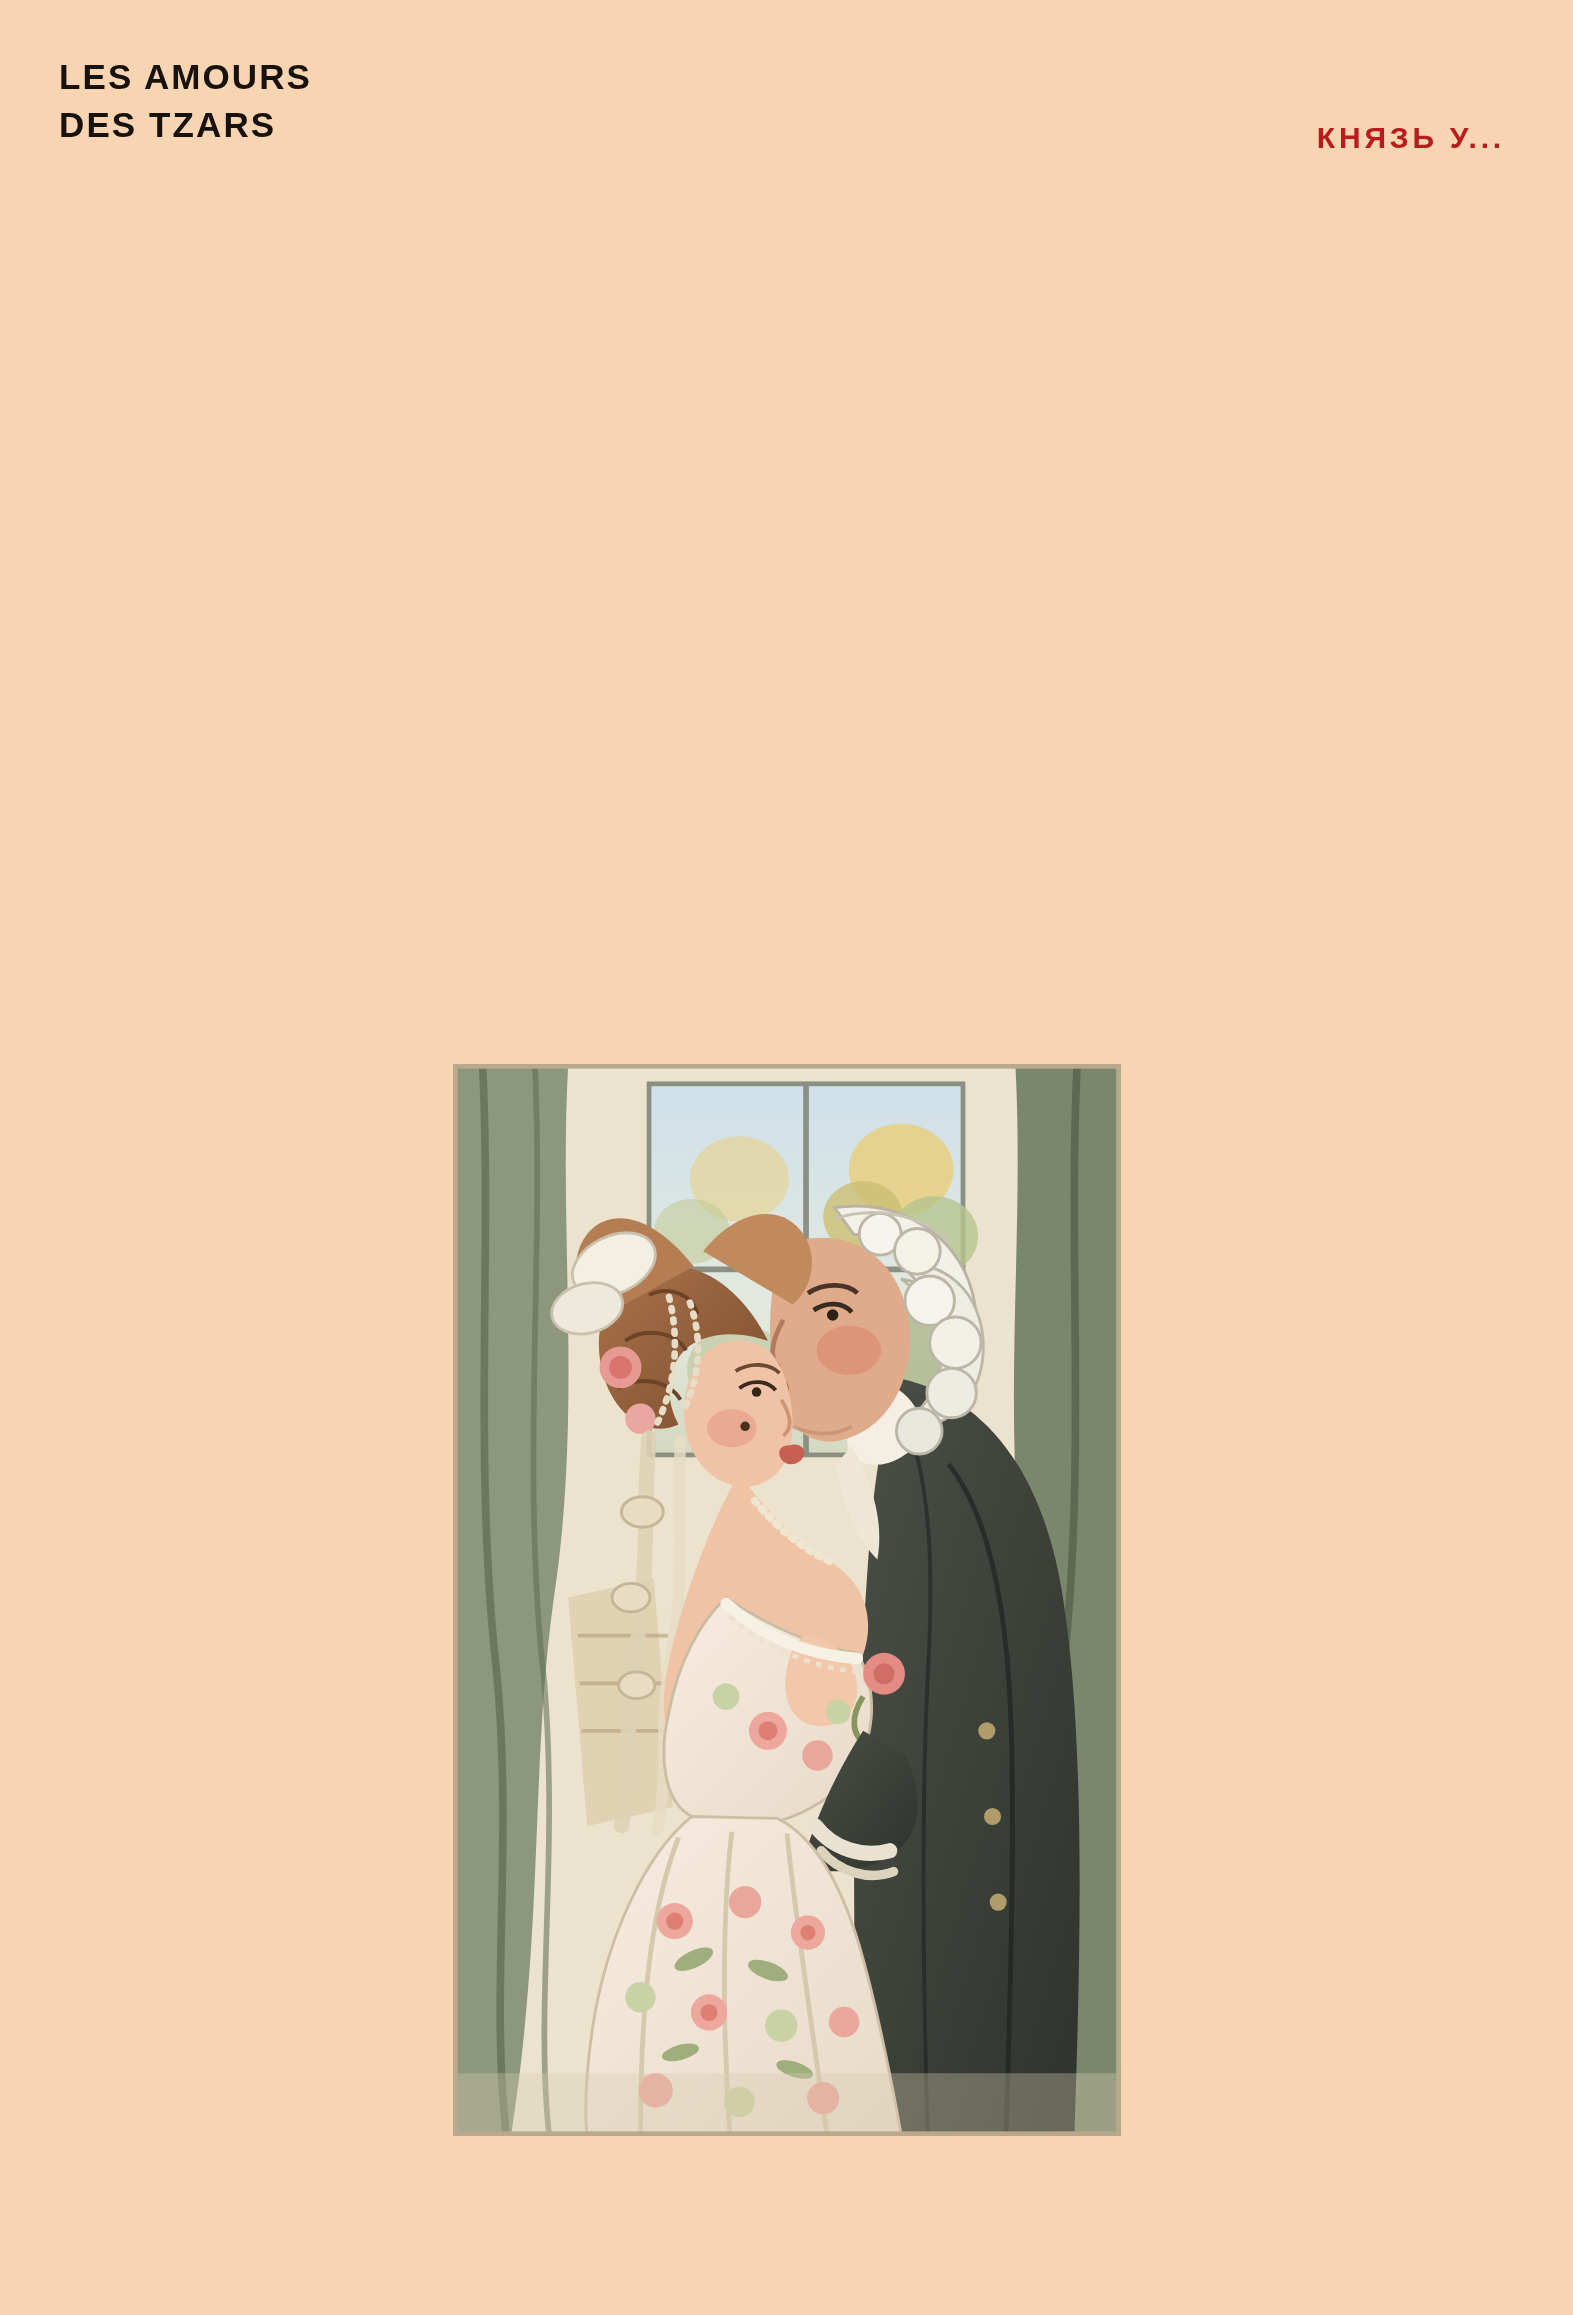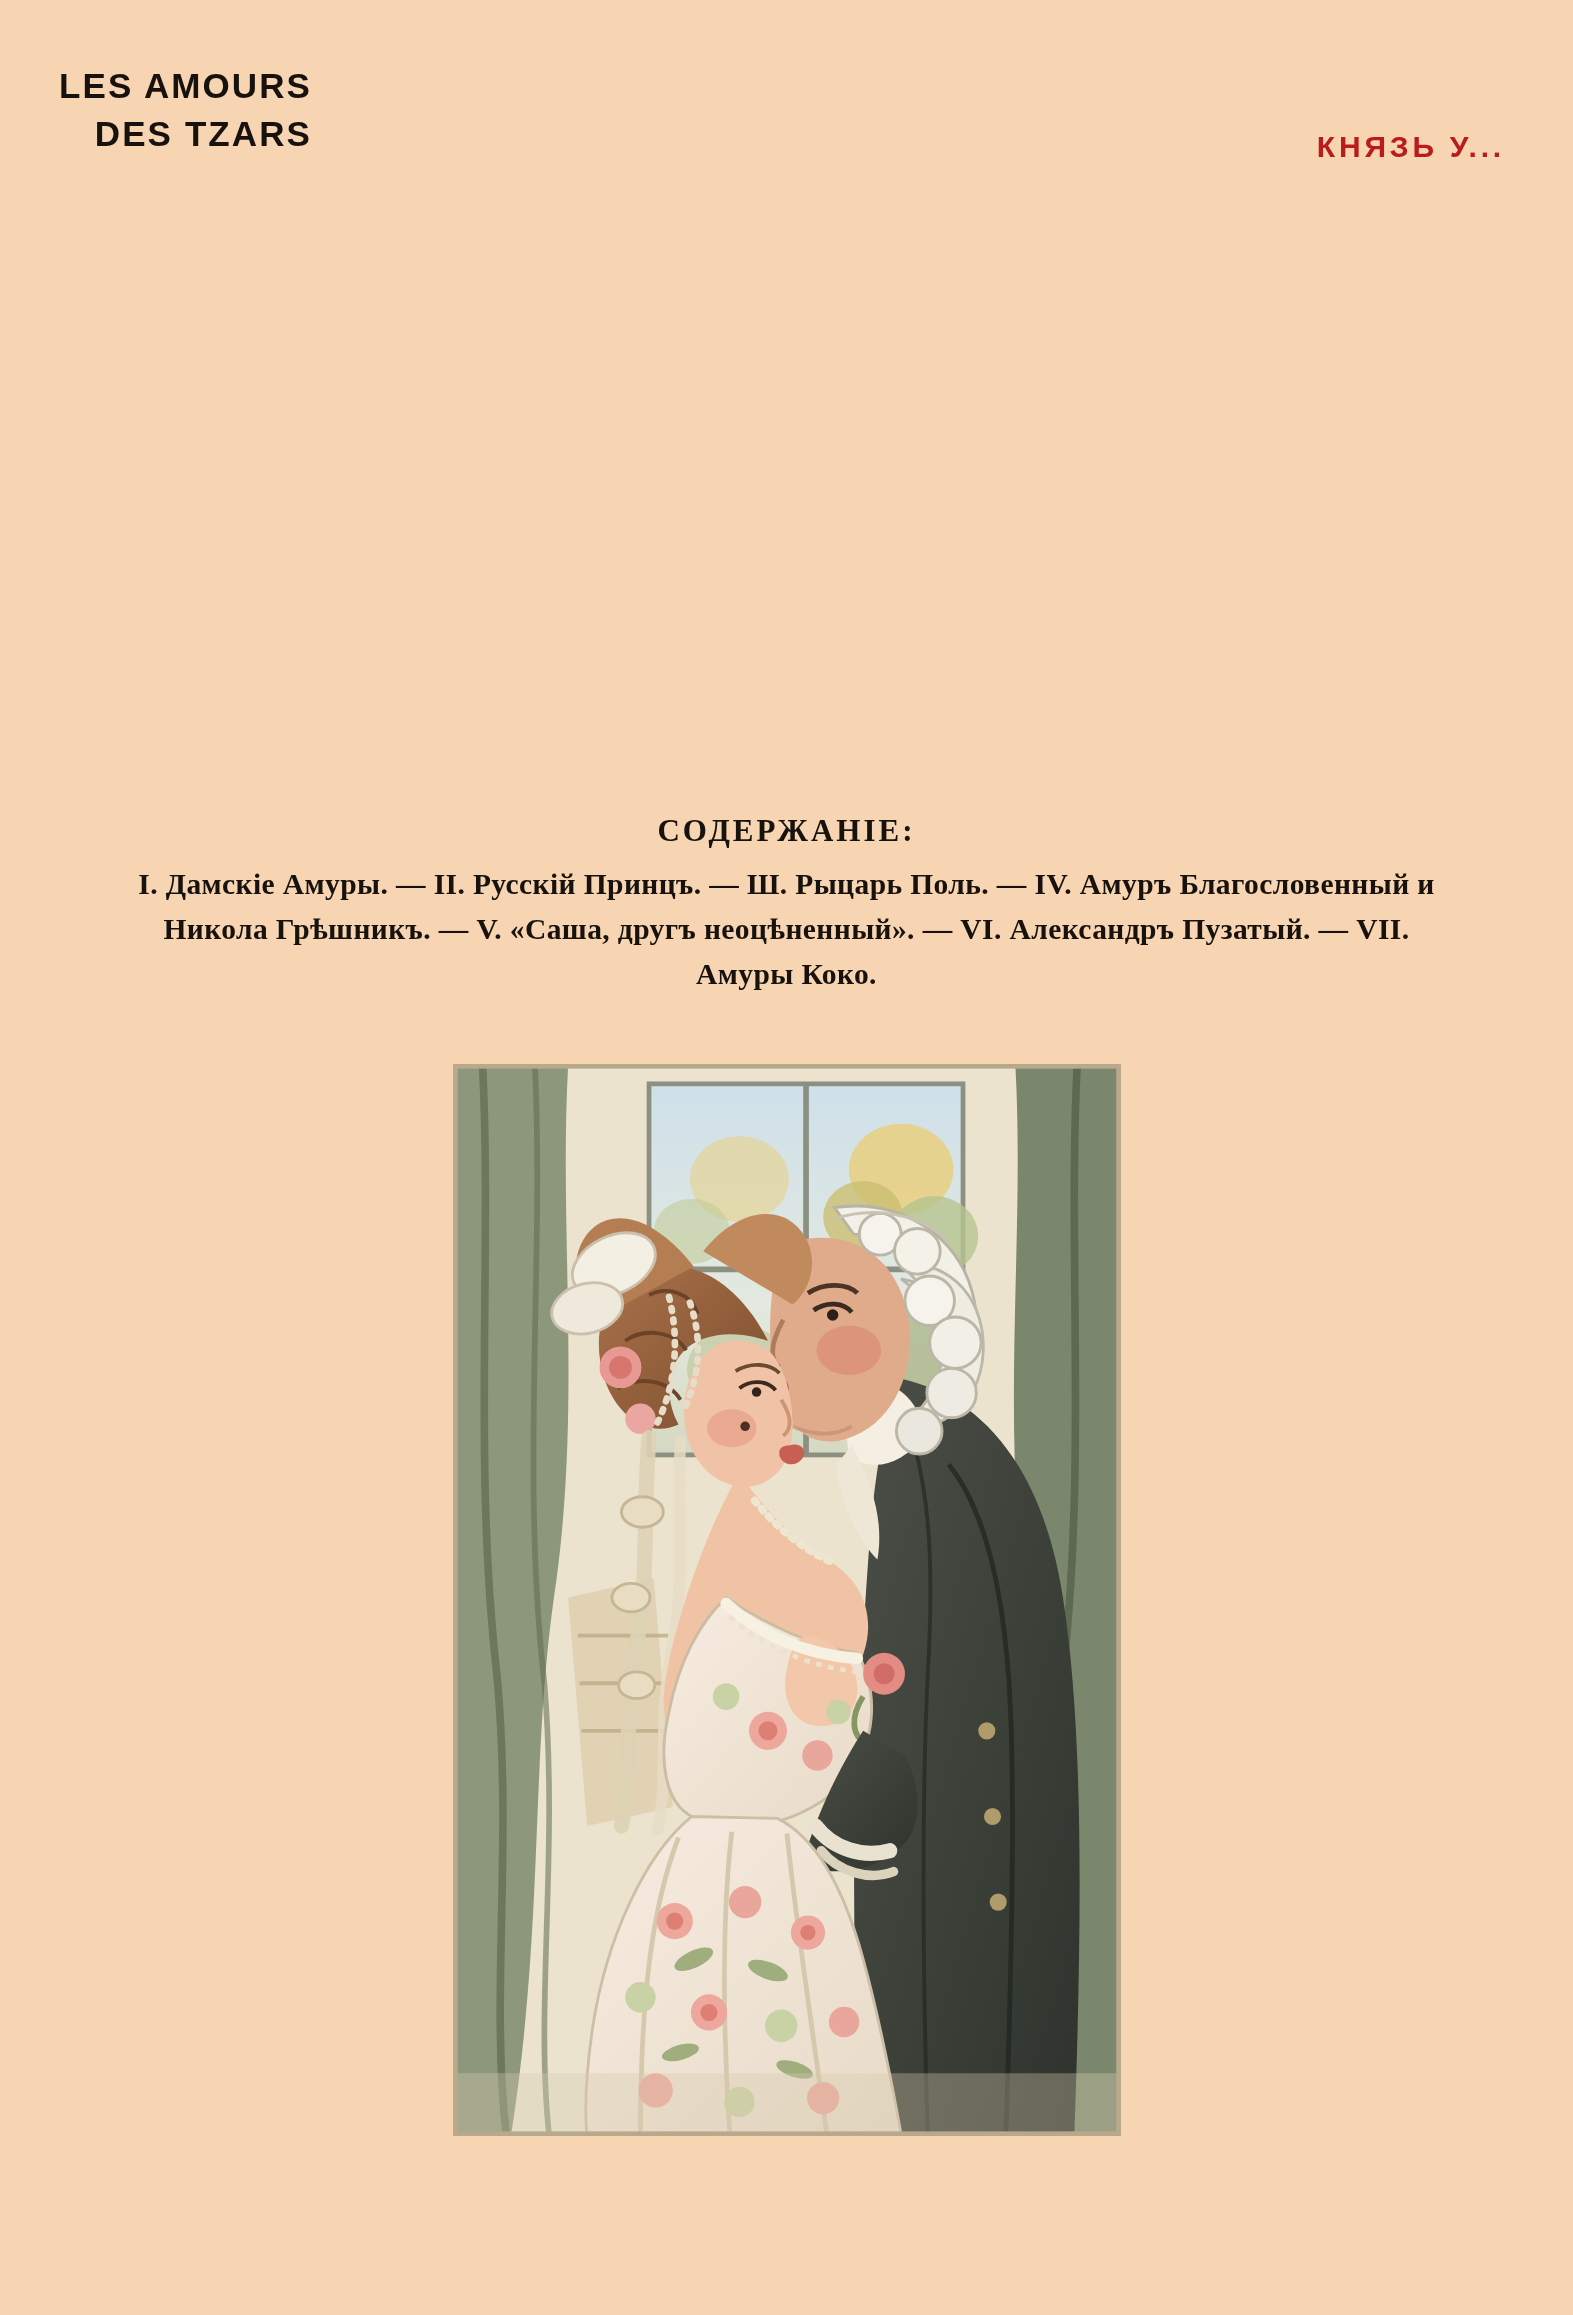--- a/index.html
+++ b/index.html
@@ -18,25 +18,24 @@
 
   .page {
     position: absolute;
     inset: 0;
     background: #f8d5b2;
   }
 
   
   .top-row {
     position: absolute;
-    top: 62px;
+    top: 53px;
     left: 0;
     right: 0;
     height: 124px;
-    text-align: right;
   }
   .series-title {
     position: absolute;
     left: 59px;
     top: 0;
     font-family: "Liberation Sans", sans-serif;
     font-weight: 700;
     font-size: 35px;
     letter-spacing: 2.1px;
     line-height: 1.38;
@@ -146,24 +145,20 @@
 
   <div class="top-row">
     <div class="series-title">
       <div>LES AMOURS</div>
       <div>DES TZARS</div>
     </div>
     <div class="author">КНЯЗЬ У...</div>
   </div>
 
 
-  <div class="contents">
-    <div class="contents-heading">СОДЕРЖАНIЕ:</div>
-    <div class="contents-body">I. Дамскіе Амуры. — II. Русскій Принцъ. — Ш. Рыцарь Поль. — IV. Амуръ Благословенный и Никола Грѣшникъ. — V. «Саша, другъ неоцѣненный». — VI. Александръ Пузатый. — VII. Амуры Коко.</div>
-  </div>
 
   <div class="plate">
     <svg viewBox="0 0 700 1125" preserveAspectRatio="xMidYMid slice" aria-hidden="true">
       <defs>
         <linearGradient id="skyGrad" x1="0" y1="0" x2="0" y2="1">
           <stop offset="0%" stop-color="#cfe0ea"></stop>
           <stop offset="60%" stop-color="#e3e9df"></stop>
           <stop offset="100%" stop-color="#d5d9c2"></stop>
         </linearGradient>
         <linearGradient id="dressGrad" x1="0" y1="0" x2="1" y2="1">

